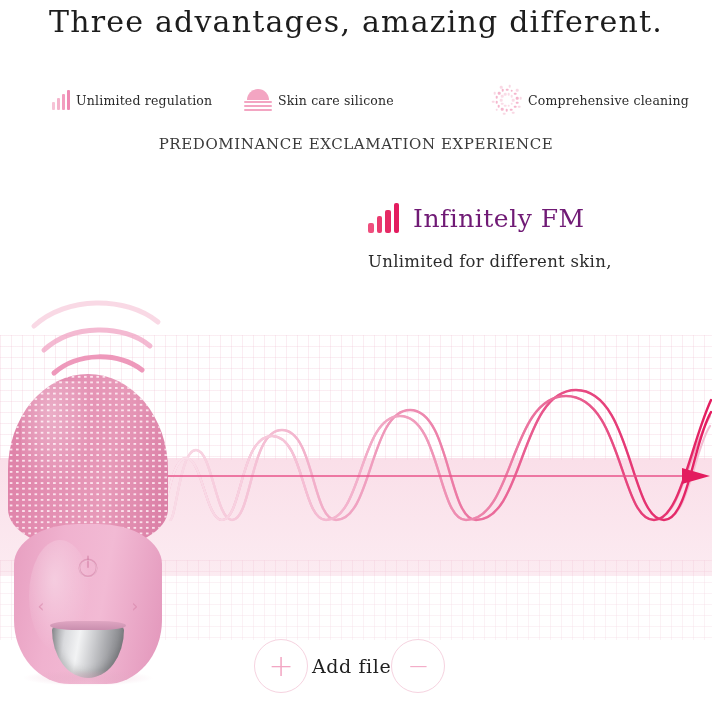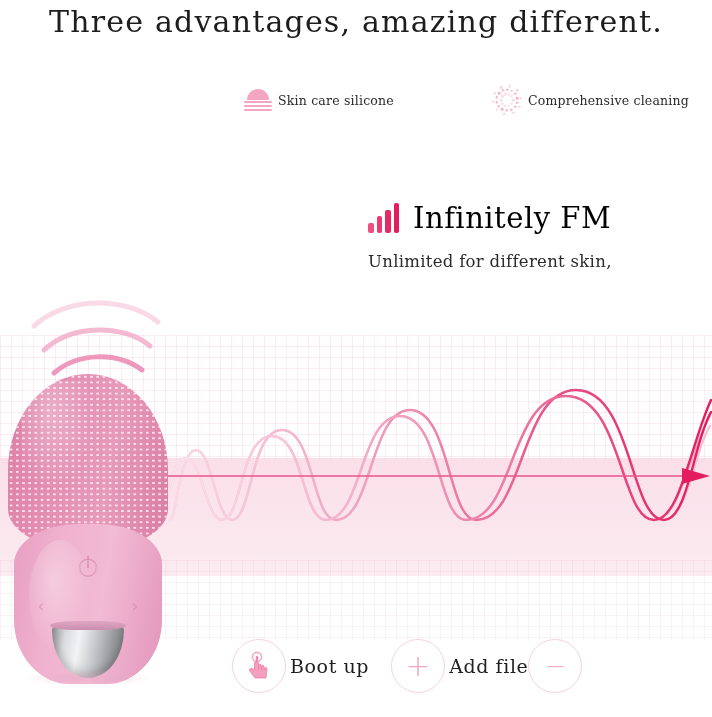--- a/index.html
+++ b/index.html
@@ -181,22 +181,22 @@
     display: block;
     width: 5.5px;
     border-radius: 2px;
     background: #e31c5f;
   }
   .bars-lg i:nth-child(1) { height: 10px; background:#ef4f7e; }
   .bars-lg i:nth-child(2) { height: 17px; background:#ea3a6f; }
   .bars-lg i:nth-child(3) { height: 23px; background:#e62a65; }
   .bars-lg i:nth-child(4) { height: 30px; background:#e31c5f; }
   .fm-title {
-    font-size: 29px;
-    color: #000000;
+    font-size: 25px;
+    color: #701a75;
     letter-spacing: 0.5px;
     font-family: "DejaVu Serif", serif;
   }
   .fm-desc {
     margin-top: 12px;
     font-size: 16.5px;
     line-height: 1.75;
     color: #2b2b2b;
     letter-spacing: 0.3px;
     font-family: "DejaVu Serif", serif;
@@ -368,20 +368,29 @@
 <div class="stage">
 
   <div class="grid-band"></div>
   <div class="pink-band"></div>
   <div class="grid-band lower"></div>
 
   <div class="main-title">Three advantages, amazing different.</div>
 
   <div class="feature-row">
 
+    <div class="feature feat-1">
+      <span class="bars-sm">
+        <i></i>
+          <i></i>
+          <i></i>
+          <i></i>
+      </span>
+      <span class="flabel">Unlimited regulation</span>
+    </div>
 
     <div class="feature feat-2">
       <span class="dome-icon">
         <span class="dome"></span>
         <span class="ln ln1"></span>
         <span class="ln ln2"></span>
         <span class="ln ln3"></span>
       </span>
       <span class="flabel">Skin care silicone</span>
     </div>
@@ -421,20 +430,21 @@
           <i style="left: 9.00548px; transform: translate(-50%, -50%); top: 2.34829px; opacity: 0.5;"></i>
           <i style="left: 17.5868px; transform: translate(-50%, -50%); top: 1.24106px; opacity: 0.5;"></i>
           <i style="left: 25.1801px; transform: translate(-50%, -50%); top: 5.38928px; opacity: 0.5;"></i>
           <i style="left: 28.8849px; transform: translate(-50%, -50%); top: 13.2085px; opacity: 0.5;"></i>
         </span>
       <span class="flabel">Comprehensive cleaning</span>
     </div>
 
   </div>
 
+  <div class="subtitle">PREDOMINANCE EXCLAMATION EXPERIENCE</div>
 
   <svg class="waves" viewBox="0 0 712 300" preserveAspectRatio="none">
     <path fill="none" stroke="#f3bdd2" stroke-width="2.2" stroke-linecap="round" d="M 170,190 C 176,190 180,120 196,120 C 212,120 216,190 232,190
          C 252,190 250,100 282,100 C 314,100 312,190 336,190
          C 372,190 370,80 410,80 C 450,80 448,190 476,190
          C 524,190 520,60 576,60 C 632,60 630,190 664,190
          C 688,190 694,120 710,96"></path>
     <path fill="none" stroke="#f1a8c3" stroke-width="2.2" stroke-linecap="round" d="M 158,190 C 166,190 170,128 186,128 C 202,128 206,190 222,190
          C 242,190 240,106 272,106 C 304,106 302,190 326,190
          C 362,190 360,86 400,86 C 440,86 438,190 466,190
@@ -512,33 +522,20 @@
     </div>
 
     <div class="dev-base">
       <div class="rim"></div>
     </div>
     <div class="dev-shadow"></div>
   </div>
 
   <div class="bottom-row">
 
-    <div class="bitem">
-      <span class="bcircle">
-        <svg width="30" height="32" viewBox="0 0 30 32">
-          <circle cx="13" cy="7" r="4.6" fill="none" stroke="#f3aac6" stroke-width="1.6"></circle>
-          <line x1="13" y1="7" x2="13" y2="15" stroke="#f08cb4" stroke-width="2.4" stroke-linecap="round"></line>
-          <path d="M 10.5,13 L 10.5,20 L 8,18.5 C 6.2,17.6 4.6,19.4 5.8,21 L 11,28 L 22,28 L 23,19
-                   C 23.2,17.3 20.8,17 20.5,18.6 L 20.2,20.2 L 20,16.5 C 19.9,14.9 17.6,14.9 17.5,16.5
-                   L 17.4,19.6 L 17.2,15.4 C 17.1,13.8 14.8,13.8 14.7,15.4 L 14.6,19.4 L 14.4,13
-                   C 14.3,11.3 10.6,11.3 10.5,13 Z" fill="#f49ec0" stroke="#ee7fab" stroke-width="0.8" stroke-linejoin="round"></path>
-        </svg>
-      </span>
-      <span class="blabel">Boot up</span>
-    </div>
 
     <span class="gap-a"></span>
 
     <div class="bitem">
       <span class="bcircle">
         <span class="sign">+</span>
       </span>
       <span class="blabel">Add file</span>
     </div>
 

